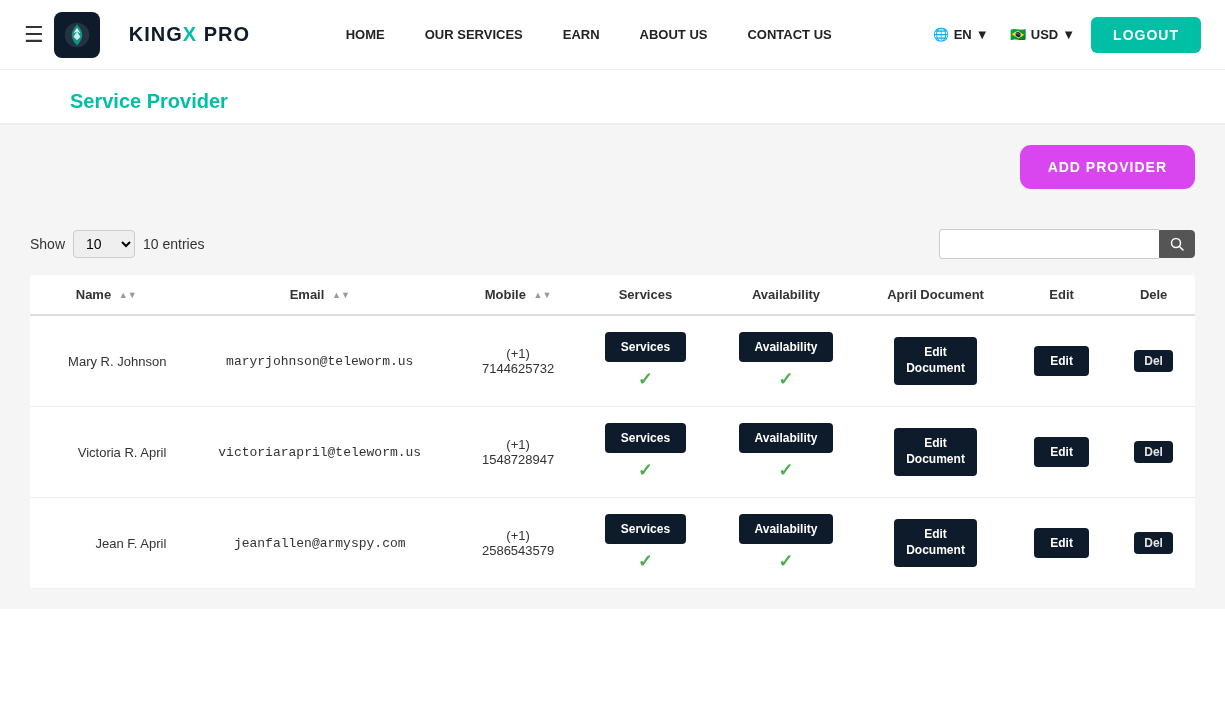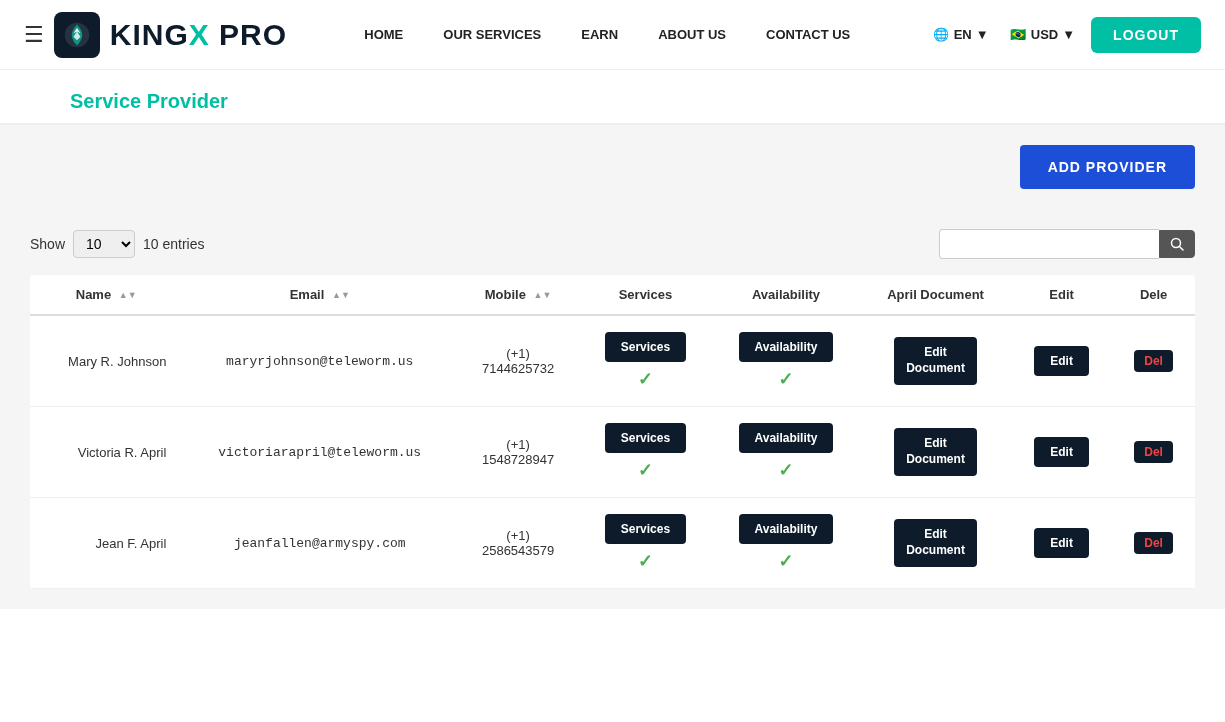--- a/index.html
+++ b/index.html
@@ -16,21 +16,21 @@
       background: #fff;
     }
     .nav-left { display: flex; align-items: center; gap: 10px; }
     .logo-box {
       width: 46px; height: 46px;
       background: #0d1b2a;
       border-radius: 8px;
       display: flex; align-items: center; justify-content: center;
     }
     .logo-box svg { width: 28px; height: 28px; }
-    .brand-name { font-size: 30px; font-weight: 900; color: #0d1b2a; letter-spacing: 1px; }
+    .brand-name { font-size: 20px; font-weight: 900; color: #0d1b2a; letter-spacing: 1px; margin-left: 19px; }
     .brand-x { color: #00bfa5; }
     .nav-links { display: flex; align-items: center; gap: 40px; }
     .nav-link { font-size: 13px; font-weight: 600; color: #222; text-decoration: none; cursor: pointer; }
     .nav-right { display: flex; align-items: center; gap: 10px; }
     .lang-btn, .currency-btn {
       display: flex; align-items: center; gap: 4px;
       font-size: 13px; font-weight: 600; color: #222;
       background: none; border: none; cursor: pointer; padding: 4px 6px;
     }
     .logout-btn {
@@ -58,28 +58,28 @@
     }
 
     
     .add-provider-bar {
       display: flex;
       justify-content: flex-end;
       padding: 20px 30px;
       background: #f5f5f5;
     }
     .add-provider-btn {
-      background: #1d4ed8;
+      background: #d946ef;
       color: #fff;
       border: none;
       padding: 14px 28px;
       font-size: 14px;
       font-weight: 700;
       letter-spacing: 1px;
-      border-radius: 4px;
+      border-radius: 11px;
       cursor: pointer;
     }
 
     
     .table-section {
       padding: 20px 30px;
       background: #f5f5f5;
     }
     .table-controls {
       display: flex;
@@ -198,21 +198,21 @@
       color: #fff;
       border: none;
       padding: 8px 16px;
       font-size: 12px;
       font-weight: 600;
       border-radius: 4px;
       cursor: pointer;
     }
     .del-btn {
       background: #0d1b2a;
-      color: #ef4444;
+      color: #e5e5e5;
       border: none;
       padding: 4px 10px;
       font-size: 12px;
       font-weight: 600;
       border-radius: 4px;
       cursor: pointer;
     }
     .hamburger { font-size: 22px; cursor: pointer; color: #333; background: none; border: none; }
   </style>
 </head>

